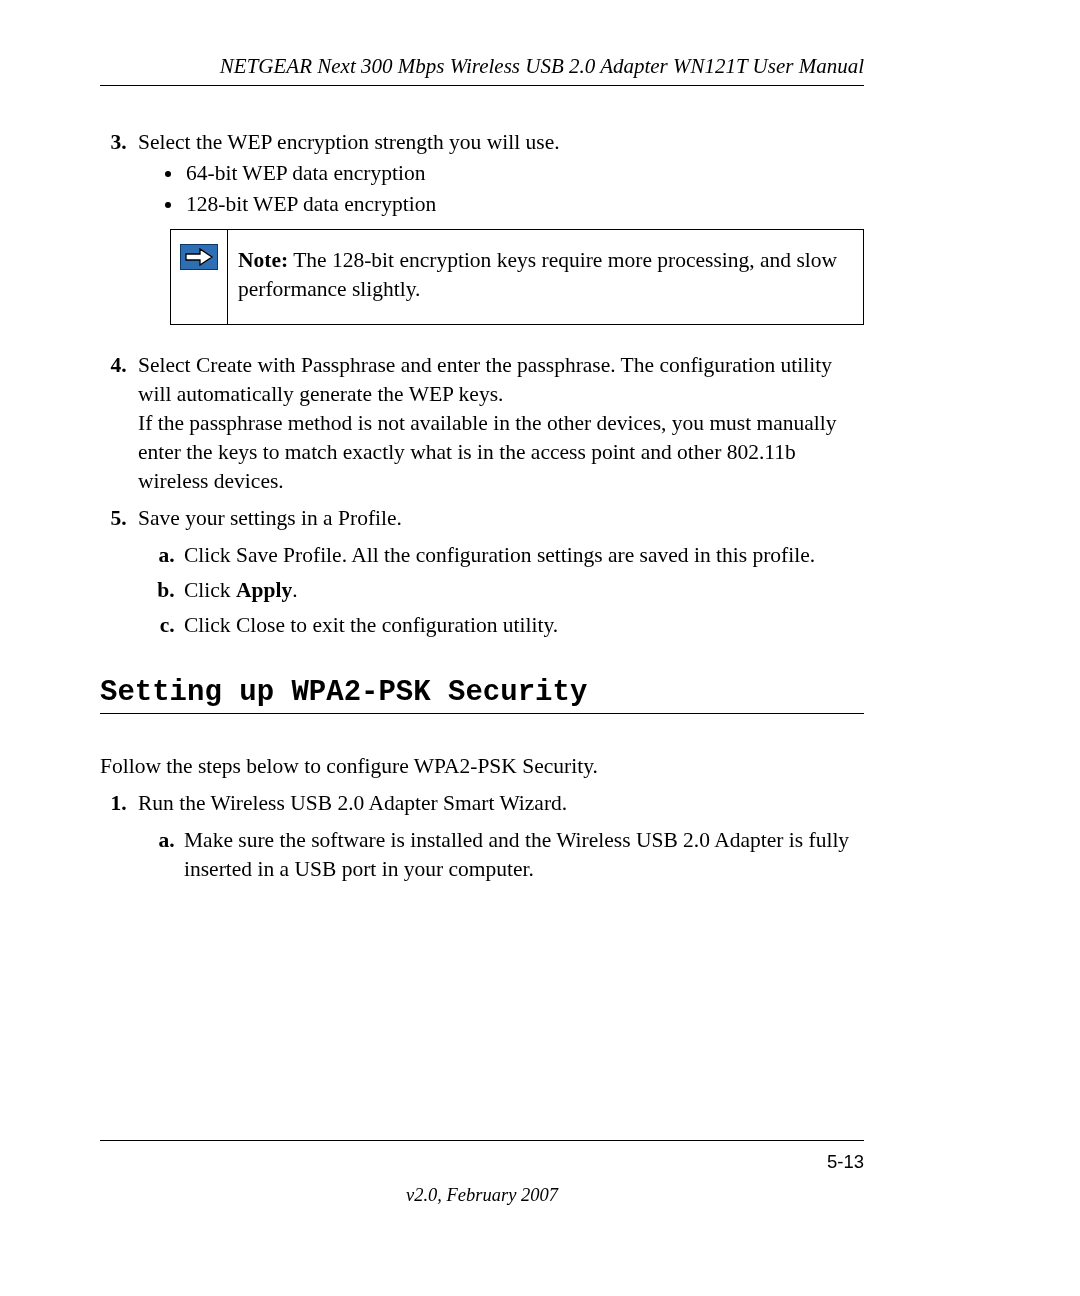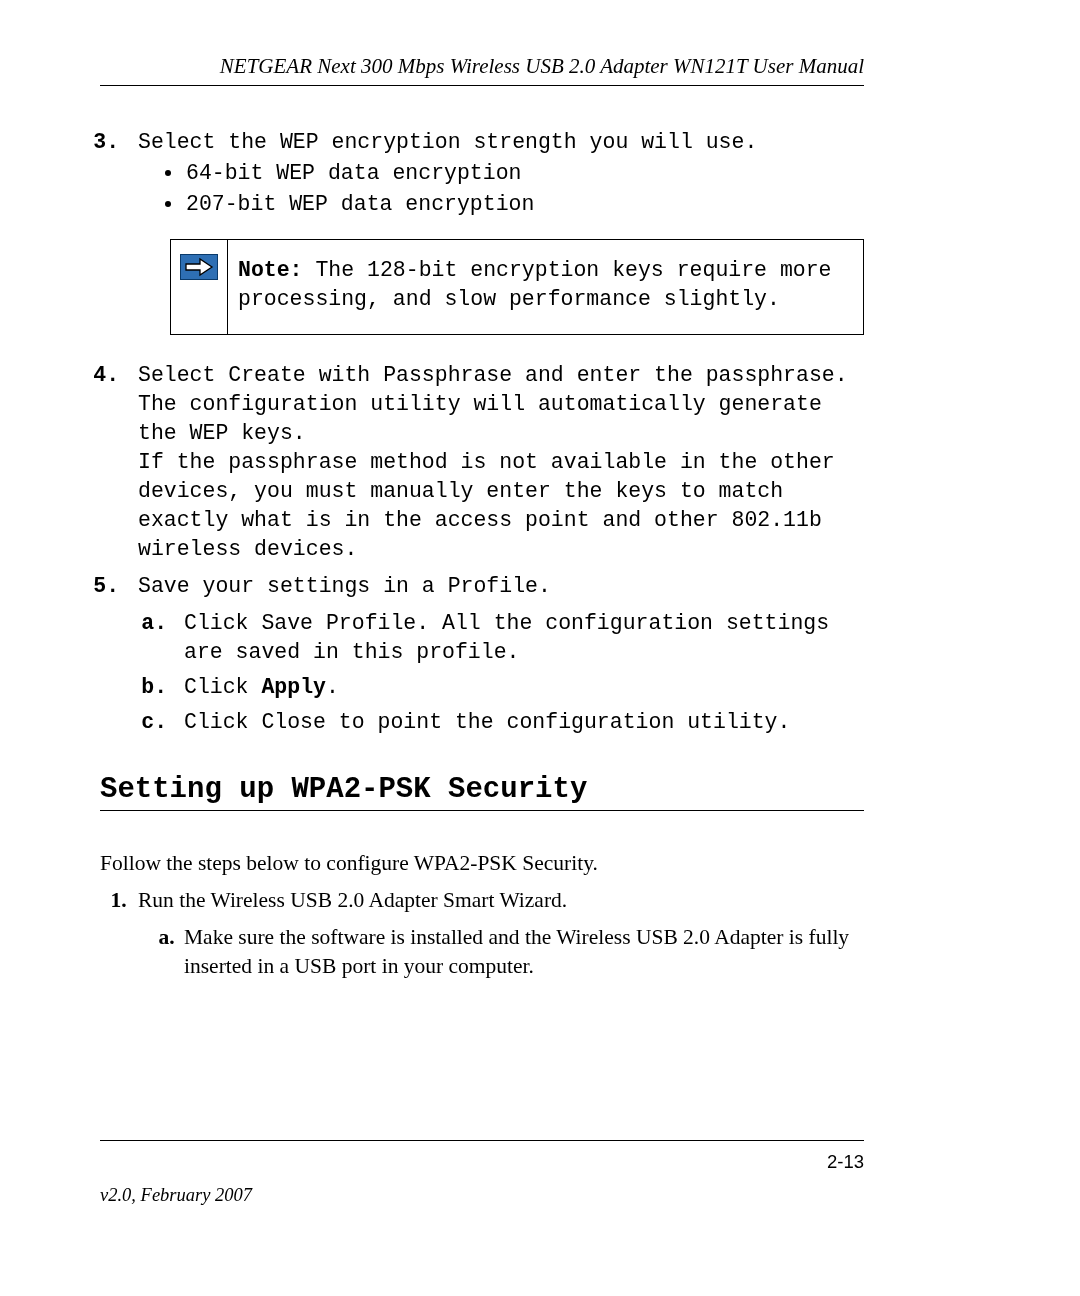--- a/index.html
+++ b/index.html
@@ -27,37 +27,36 @@
   }
   ol.main-list {
     margin: 0;
     padding-left: 32px;
     font-size: 21.5px;
     line-height: 1.35;
   }
   ol.main-list > li {
     margin-bottom: 8px;
     padding-left: 6px;
-    font-family: Liberation Mono, monospace;
   }
   ol.main-list > li::marker {
     font-weight: bold;
   }
   ul.bullets {
     list-style-type: disc;
     margin: 0 0 10px 0;
     padding-left: 46px;
   }
   ul.bullets > li {
     margin: 2px 0;
     padding-left: 2px;
   }
   .note-box {
     border: 1.5px solid #000;
-    margin: 20px 0 26px 32px;
+    margin: 10px 0 26px 32px;
     display: flex;
     align-items: stretch;
   }
   .note-icon-cell {
     width: 56px;
     border-right: 1.5px solid #000;
     display: flex;
     align-items: flex-start;
     justify-content: center;
     padding-top: 14px;
@@ -115,21 +114,21 @@
     bottom: 90px;
     border-top: 1.5px solid #000;
     font-size: 18.5px;
   }
   .page-number {
     text-align: right;
     margin-top: 10px;
     font-family: Arial, Helvetica, sans-serif;
   }
   .version {
-    text-align: left;
+    text-align: center;
     font-style: italic;
     margin-top: 12px;
   }
   .bold { font-weight: bold; }
   .arrow-icon {
     width: 36px;
     height: 24px;
     background: #2e6fb4;
     border: 1px solid #0a3a6a;
     position: relative;
@@ -148,21 +147,21 @@
 
   <div class="header">
     <span>NETGEAR Next 300 Mbps Wireless USB 2.0 Adapter WN121T User Manual</span>
   </div>
 
   <ol class="main-list" start="3">
     <li>
       <span>Select the WEP encryption strength you will use.</span>
       <ul class="bullets">
         <li>64-bit WEP data encryption</li>
-        <li>207-bit WEP data encryption</li>
+        <li>128-bit WEP data encryption</li>
       </ul>
 
       <div class="note-box">
         <div class="note-icon-cell">
           <span class="arrow-icon">
             <svg width="30" height="20" viewBox="0 0 30 20">
               <polygon points="2,7 16,7 16,2 28,10 16,18 16,13 2,13" fill="#ffffff" stroke="#000000" stroke-width="1.3"></polygon>
             </svg>
           </span>
         </div>
@@ -179,36 +178,36 @@
       <div style="">If the passphrase method is not available in the other devices, you must manually enter the keys to match exactly what is in the access point and other 802.11b wireless devices.</div>
     </li>
 
     <li>
       <span>Save your settings in a Profile.</span>
       <ol class="sub-list">
         <li>Click Save Profile. All the configuration settings are saved in this profile.</li>
         <li>
           <span>Click </span><span class="bold">Apply</span><span>.</span>
         </li>
-        <li>Click Close to point the configuration utility.</li>
+        <li>Click Close to exit the configuration utility.</li>
       </ol>
     </li>
   </ol>
 
   <h2 class="section-heading">Setting up WPA2-PSK Security</h2>
 
   <p class="section-intro">Follow the steps below to configure WPA2-PSK Security.</p>
 
   <ol class="second-list" start="1">
     <li>
       <span>Run the Wireless USB 2.0 Adapter Smart Wizard.</span>
       <ol class="sub-list">
         <li>Make sure the software is installed and the Wireless USB 2.0 Adapter is fully inserted in a USB port in your computer.</li>
       </ol>
     </li>
   </ol>
 
   <div class="footer">
-    <div class="page-number">2-13</div>
+    <div class="page-number">5-13</div>
     <div class="version">v2.0, February 2007</div>
   </div>
 
 </div>
 
 </body></html>

